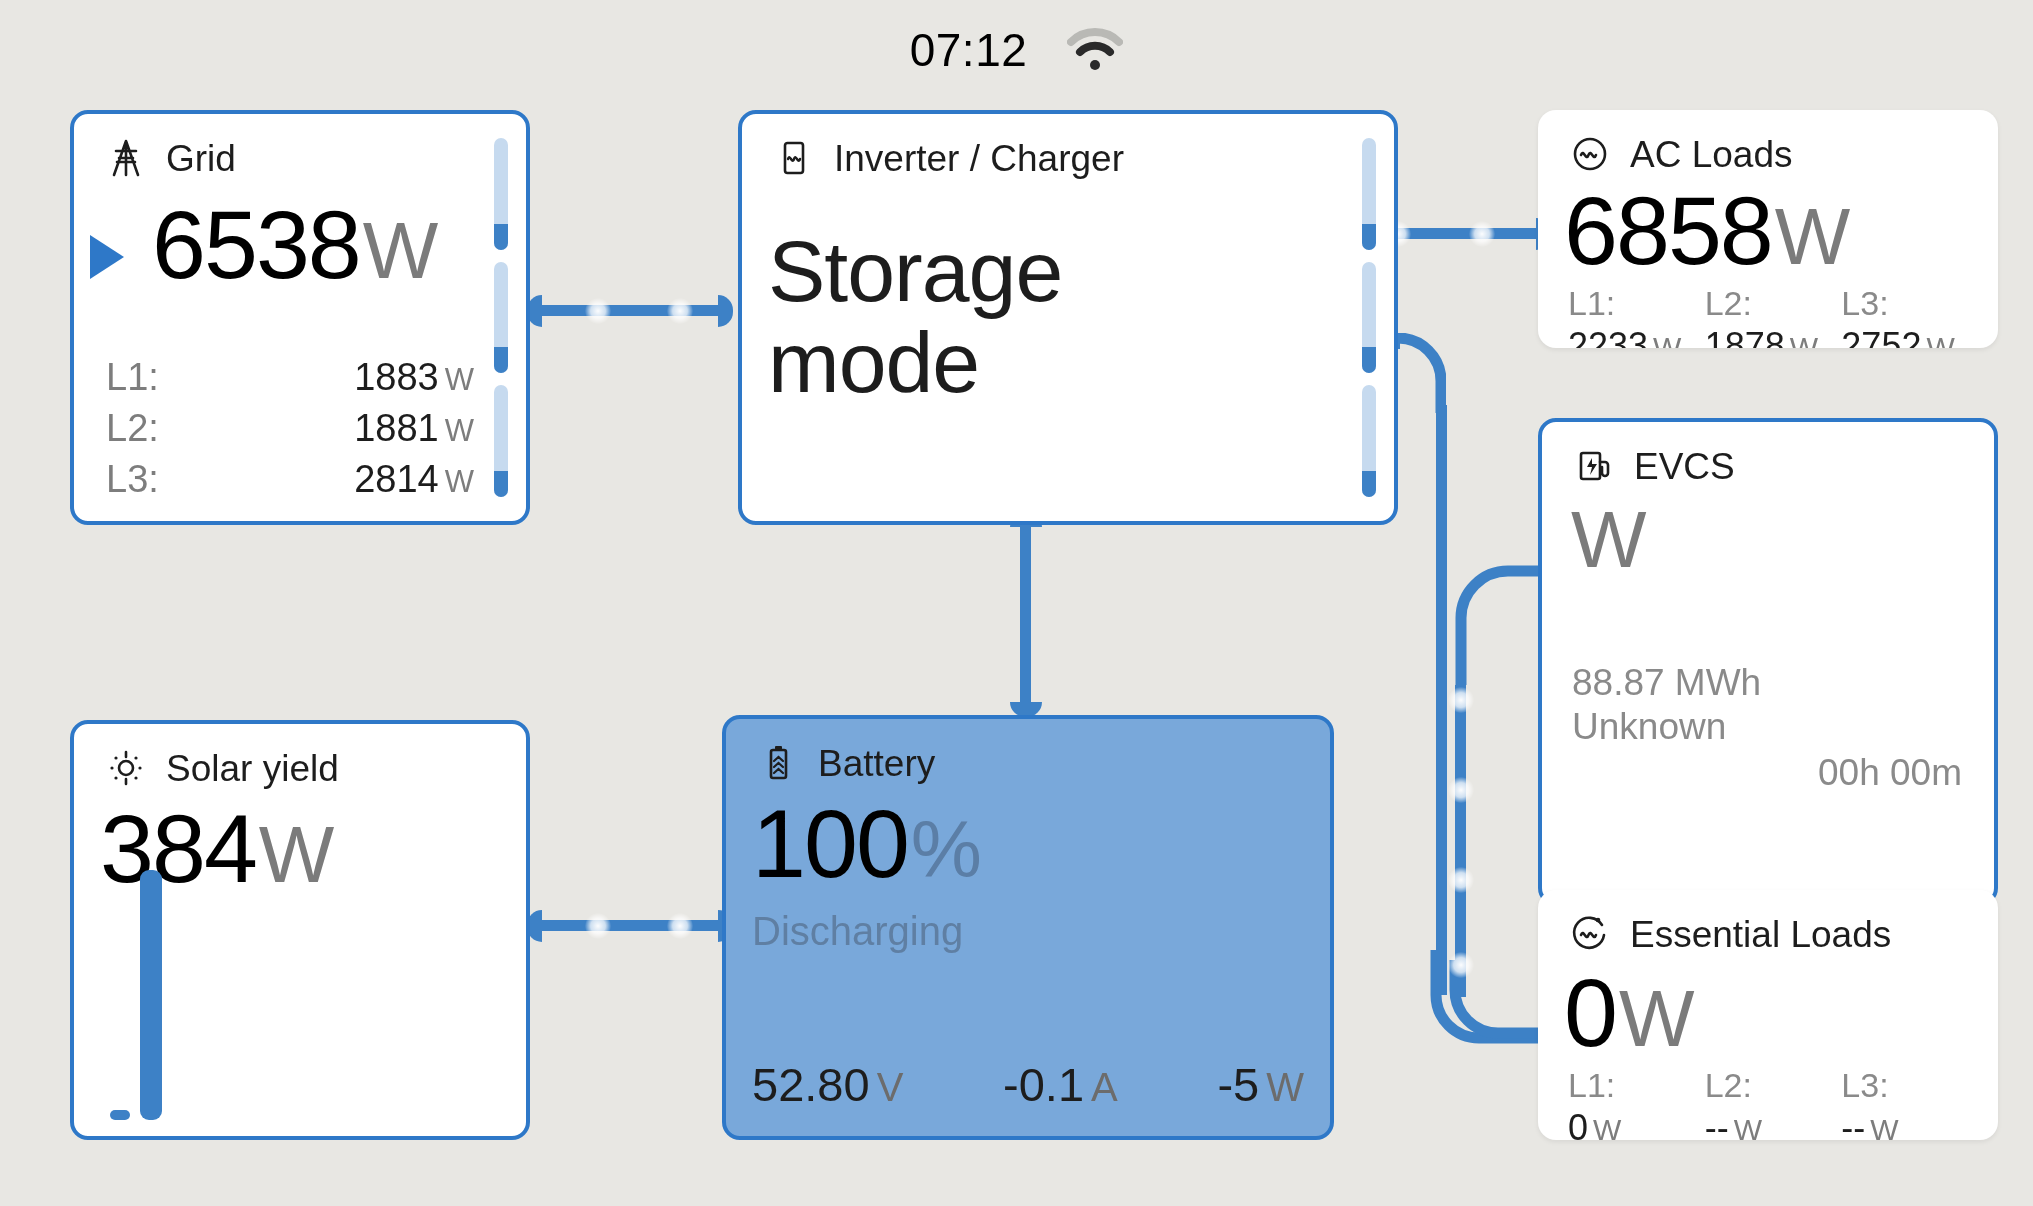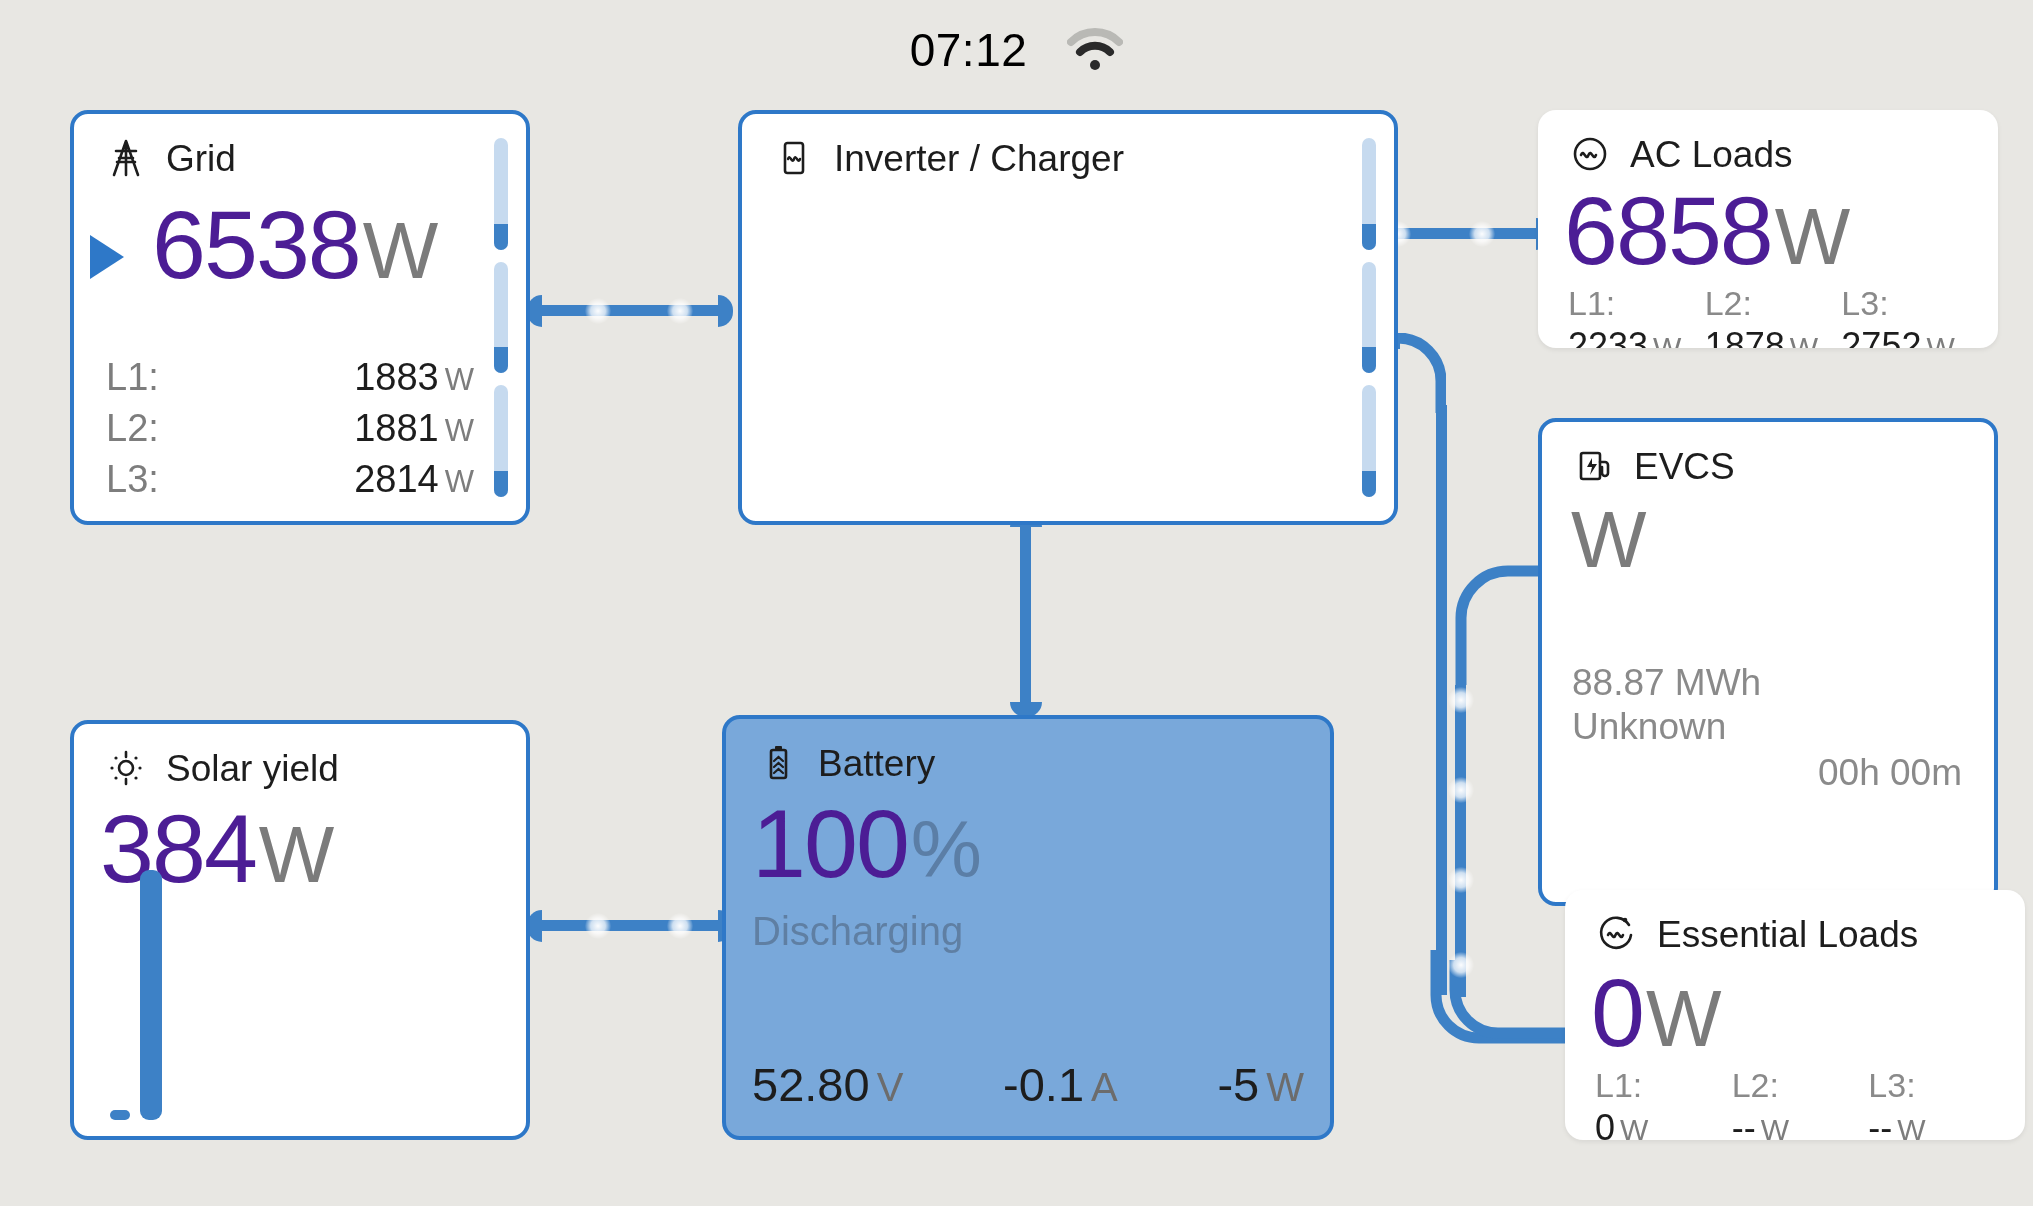--- a/index.html
+++ b/index.html
@@ -39,21 +39,21 @@
   }
   .card-head .hicon{width:40px;height:40px;display:block;flex:none;}
   .card-title{
     font-size:37px;color:#1d1d1d;white-space:nowrap;line-height:1;
   }
 
   .bigval{
     position:absolute;left:26px;
     display:flex;align-items:baseline;white-space:nowrap;
   }
-  .bigval .num{font-size:97px;color:#4c1d95;line-height:1;letter-spacing:-2px;}
+  .bigval .num{font-size:97px;color:#000000;line-height:1;letter-spacing:-2px;}
   .bigval .unit{font-size:80px;color:#7b7b7b;line-height:1;margin-left:3px;}
 
   .bigval.arrowed{left:78px;}
   .flowarrow{
     position:absolute;left:-62px;bottom:14px;
     width:0;height:0;border-left:34px solid #2e78c8;
     border-top:22px solid transparent;border-bottom:22px solid transparent;
   }
 
   
@@ -241,20 +241,21 @@
     <div class="card-head">
       <span class="hicon">
         <svg viewBox="0 0 40 40" width="40" height="40">
           <rect x="11" y="5" width="18" height="30" rx="2.5" stroke="#1d1d1d" stroke-width="2.6" fill="none"></rect>
           <path d="M14 21 c2-6 4 6 6 0 c2-6 4 6 6 0" stroke="#1d1d1d" stroke-width="2.4" fill="none" stroke-linecap="round"></path>
         </svg>
       </span>
       <span class="card-title">Inverter / Charger</span>
     </div>
 
+    <div class="mode">Storage mode</div>
 
     <div class="rail" style="right:18px;top:18px;bottom:18px;">
       <div class="rail-seg"></div>
         <div class="rail-seg"></div>
         <div class="rail-seg"></div>
     </div>
   </div>
 
   <div class="card plain" style="left:1538px;top:110px;width:460px;height:238px;">
     <div class="card-head">
@@ -302,21 +303,21 @@
 
     <div class="bigval" style="top:78px;">
       <span class="unit">W</span>
     </div>
 
     <div class="sub-line" style="position:absolute;left:30px;top:238px;">88.87 MWh</div>
     <div class="sub-line" style="position:absolute;left:30px;top:282px;">Unknown</div>
     <div class="sub-line" style="position:absolute;right:32px;top:328px;">00h 00m</div>
   </div>
 
-  <div class="card plain" style="left:1538px;top:890px;width:460px;height:250px;margin-left:27px;">
+  <div class="card plain" style="left:1538px;top:890px;width:460px;height:250px;">
     <div class="card-head">
       <span class="hicon">
         <svg viewBox="0 0 40 40" width="40" height="40">
           <path d="M32 11 A15 15 0 1 0 34 21" stroke="#1d1d1d" stroke-width="2.6" fill="none" stroke-linecap="round"></path>
           <circle cx="28" cy="6" r="2.3" fill="#1d1d1d"></circle>
           <path d="M11 21 c2.5-7 5 7 7.5 0 c2.5-7 5 7 7.5 0" stroke="#1d1d1d" stroke-width="2.6" fill="none" stroke-linecap="round"></path>
         </svg>
       </span>
       <span class="card-title">Essential Loads</span>
     </div>

